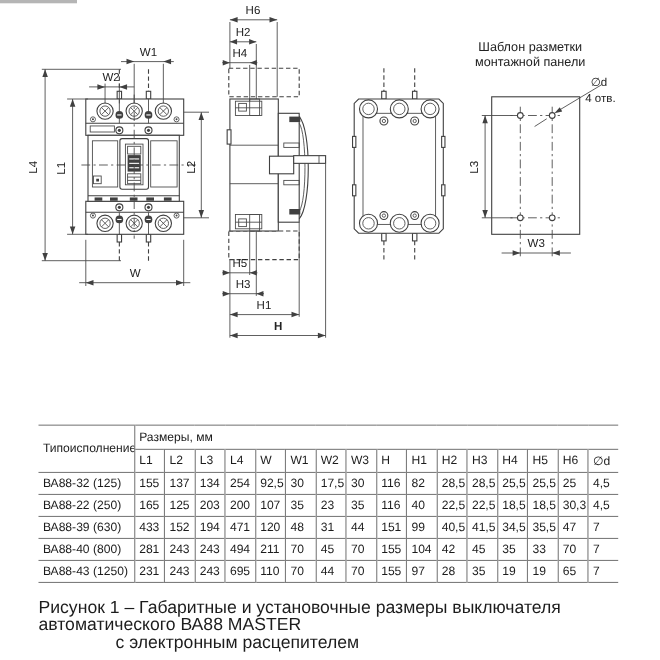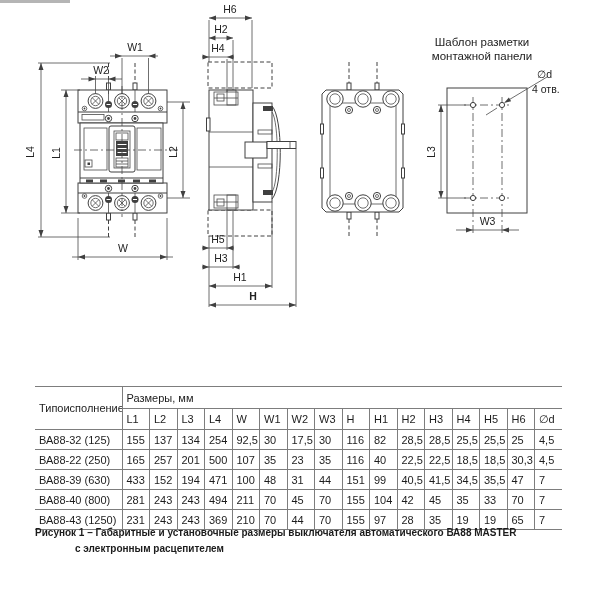--- a/index.html
+++ b/index.html
@@ -18,22 +18,22 @@
   .cline{stroke:#4a4a4a;stroke-width:0.8;fill:none;stroke-dasharray:8 3 2 3;}
   .arr{fill:#404040;stroke:none;}
   .tablewrap{position:absolute;left:35px;top:386px;}
   table.dims{border-collapse:collapse;table-layout:fixed;width:527px;border-top:1px solid #7d7d7d;}
   table.dims tr{border-bottom:1px solid #7d7d7d;}
   table.dims td{padding:0 0 0 4px;font-size:11px;vertical-align:middle;white-space:nowrap;overflow:hidden;}
   table.dims td:not(:last-child){border-right:1px solid #7d7d7d;}
   tr.hr1 td{height:21px;}
   tr.hr2 td{height:20px;}
   tr.dr td{height:19px;}
-  .caption{position:absolute;left:35px;top:525px;width:540px;font-size:10px;line-height:16px;font-weight:bold;}
-  .caption .l2{margin-left:40px;}
+  .caption{position:absolute;left:35px;top:545px;width:540px;font-size:16px;line-height:16px;}
+  .caption .l2{margin-left:70px;}
 </style>
 </head>
 <body>
 
 <div class="page">
   <div class="top-artifact"></div>
 
   <svg width="600" height="380" viewBox="0 0 600 380">
 
     <g>
@@ -417,43 +417,43 @@
         <td>28,5</td>
         <td>28,5</td>
         <td>25,5</td>
         <td>25,5</td>
         <td>25</td>
         <td>4,5</td>
       </tr>
       <tr class="dr">
         <td>ВА88-22 (250)</td>
         <td>165</td>
-        <td>257</td>
-        <td>201</td>
-        <td>500</td>
+        <td>125</td>
+        <td>203</td>
+        <td>200</td>
         <td>107</td>
         <td>35</td>
         <td>23</td>
         <td>35</td>
         <td>116</td>
         <td>40</td>
         <td>22,5</td>
         <td>22,5</td>
         <td>18,5</td>
         <td>18,5</td>
         <td>30,3</td>
         <td>4,5</td>
       </tr>
       <tr class="dr">
         <td>ВА88-39 (630)</td>
         <td>433</td>
         <td>152</td>
         <td>194</td>
         <td>471</td>
-        <td>100</td>
+        <td>120</td>
         <td>48</td>
         <td>31</td>
         <td>44</td>
         <td>151</td>
         <td>99</td>
         <td>40,5</td>
         <td>41,5</td>
         <td>34,5</td>
         <td>35,5</td>
         <td>47</td>
@@ -476,22 +476,22 @@
         <td>35</td>
         <td>33</td>
         <td>70</td>
         <td>7</td>
       </tr>
       <tr class="dr">
         <td>ВА88-43 (1250)</td>
         <td>231</td>
         <td>243</td>
         <td>243</td>
-        <td>369</td>
-        <td>210</td>
+        <td>695</td>
+        <td>110</td>
         <td>70</td>
         <td>44</td>
         <td>70</td>
         <td>155</td>
         <td>97</td>
         <td>28</td>
         <td>35</td>
         <td>19</td>
         <td>19</td>
         <td>65</td>

